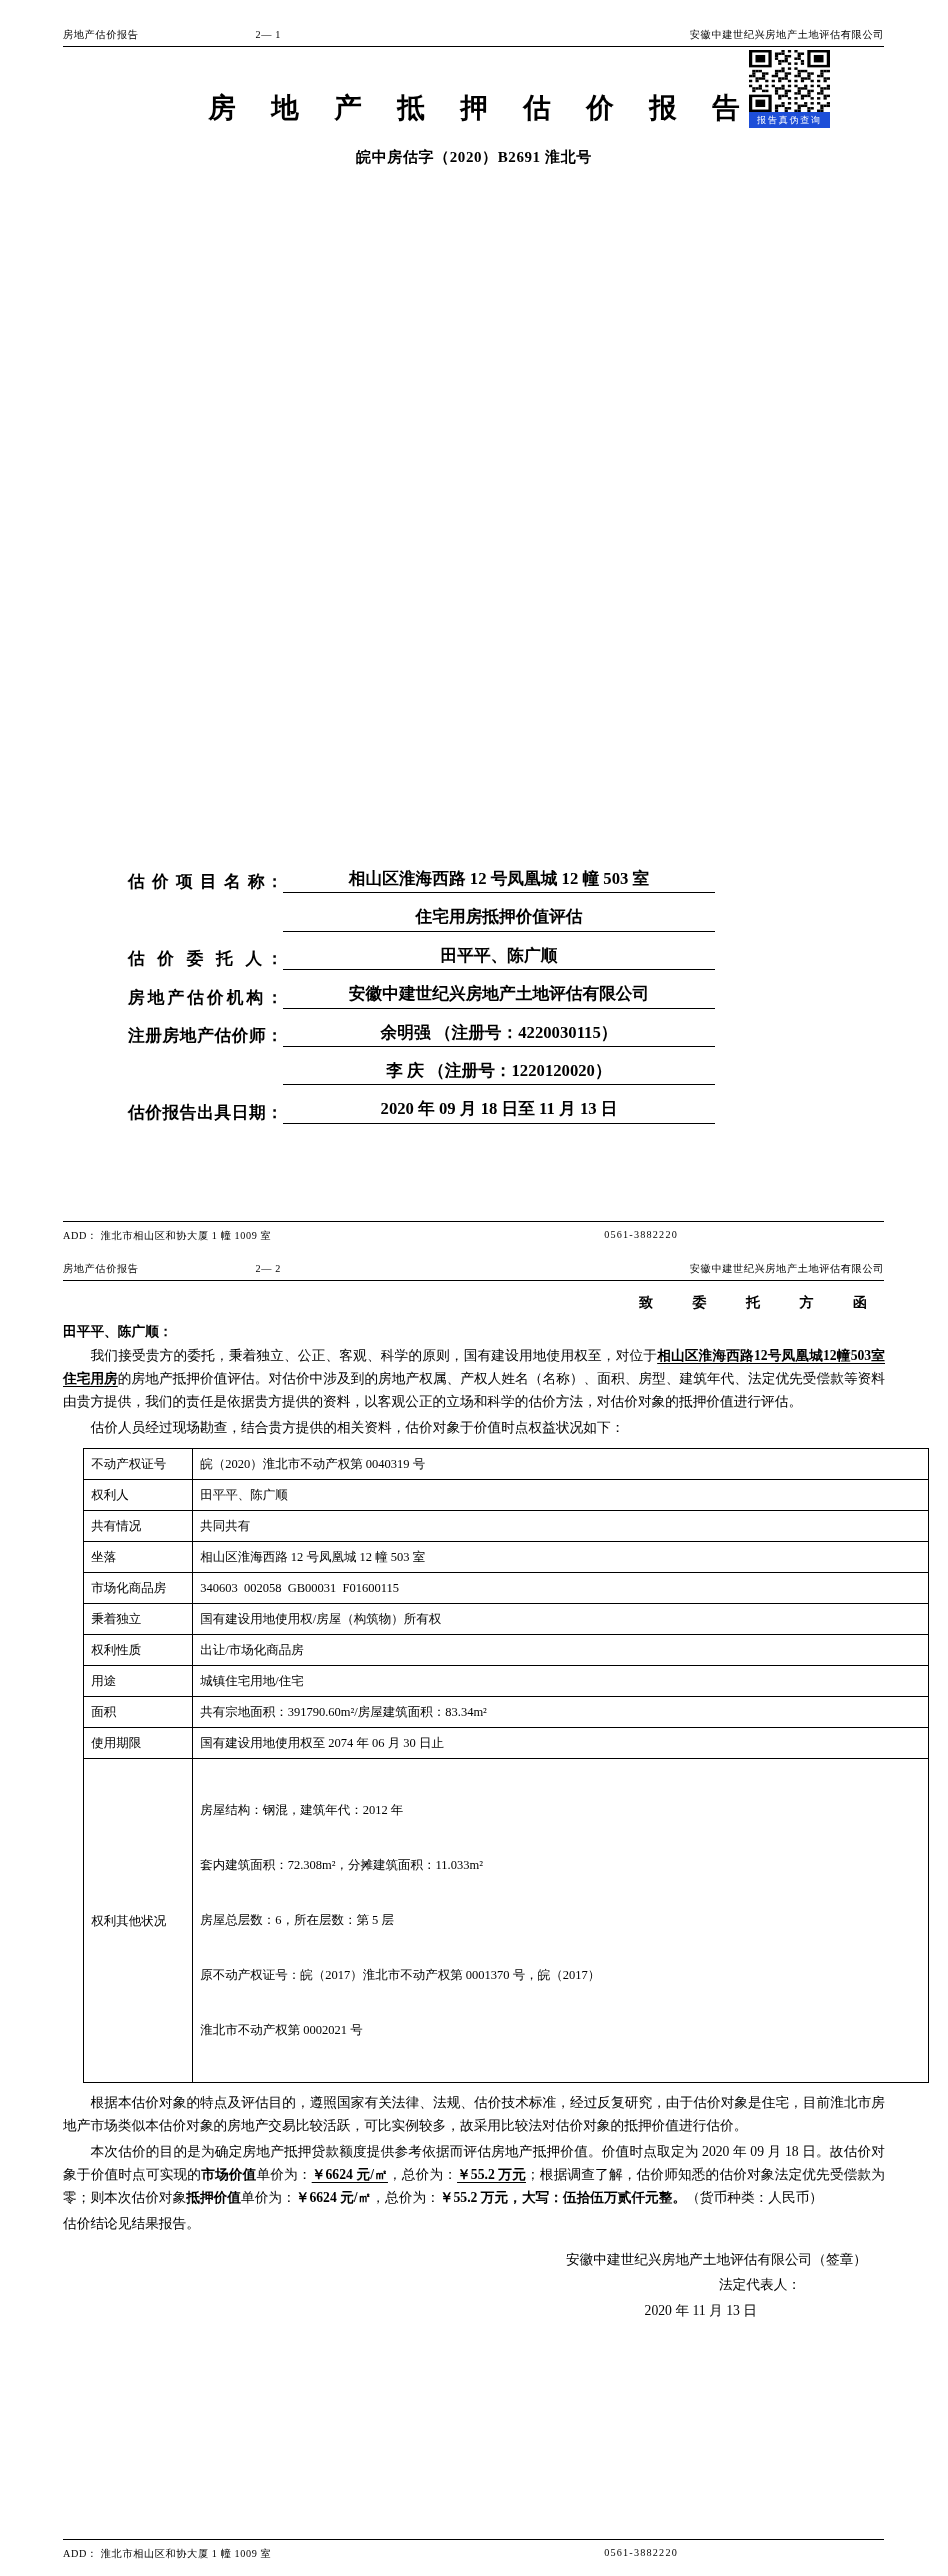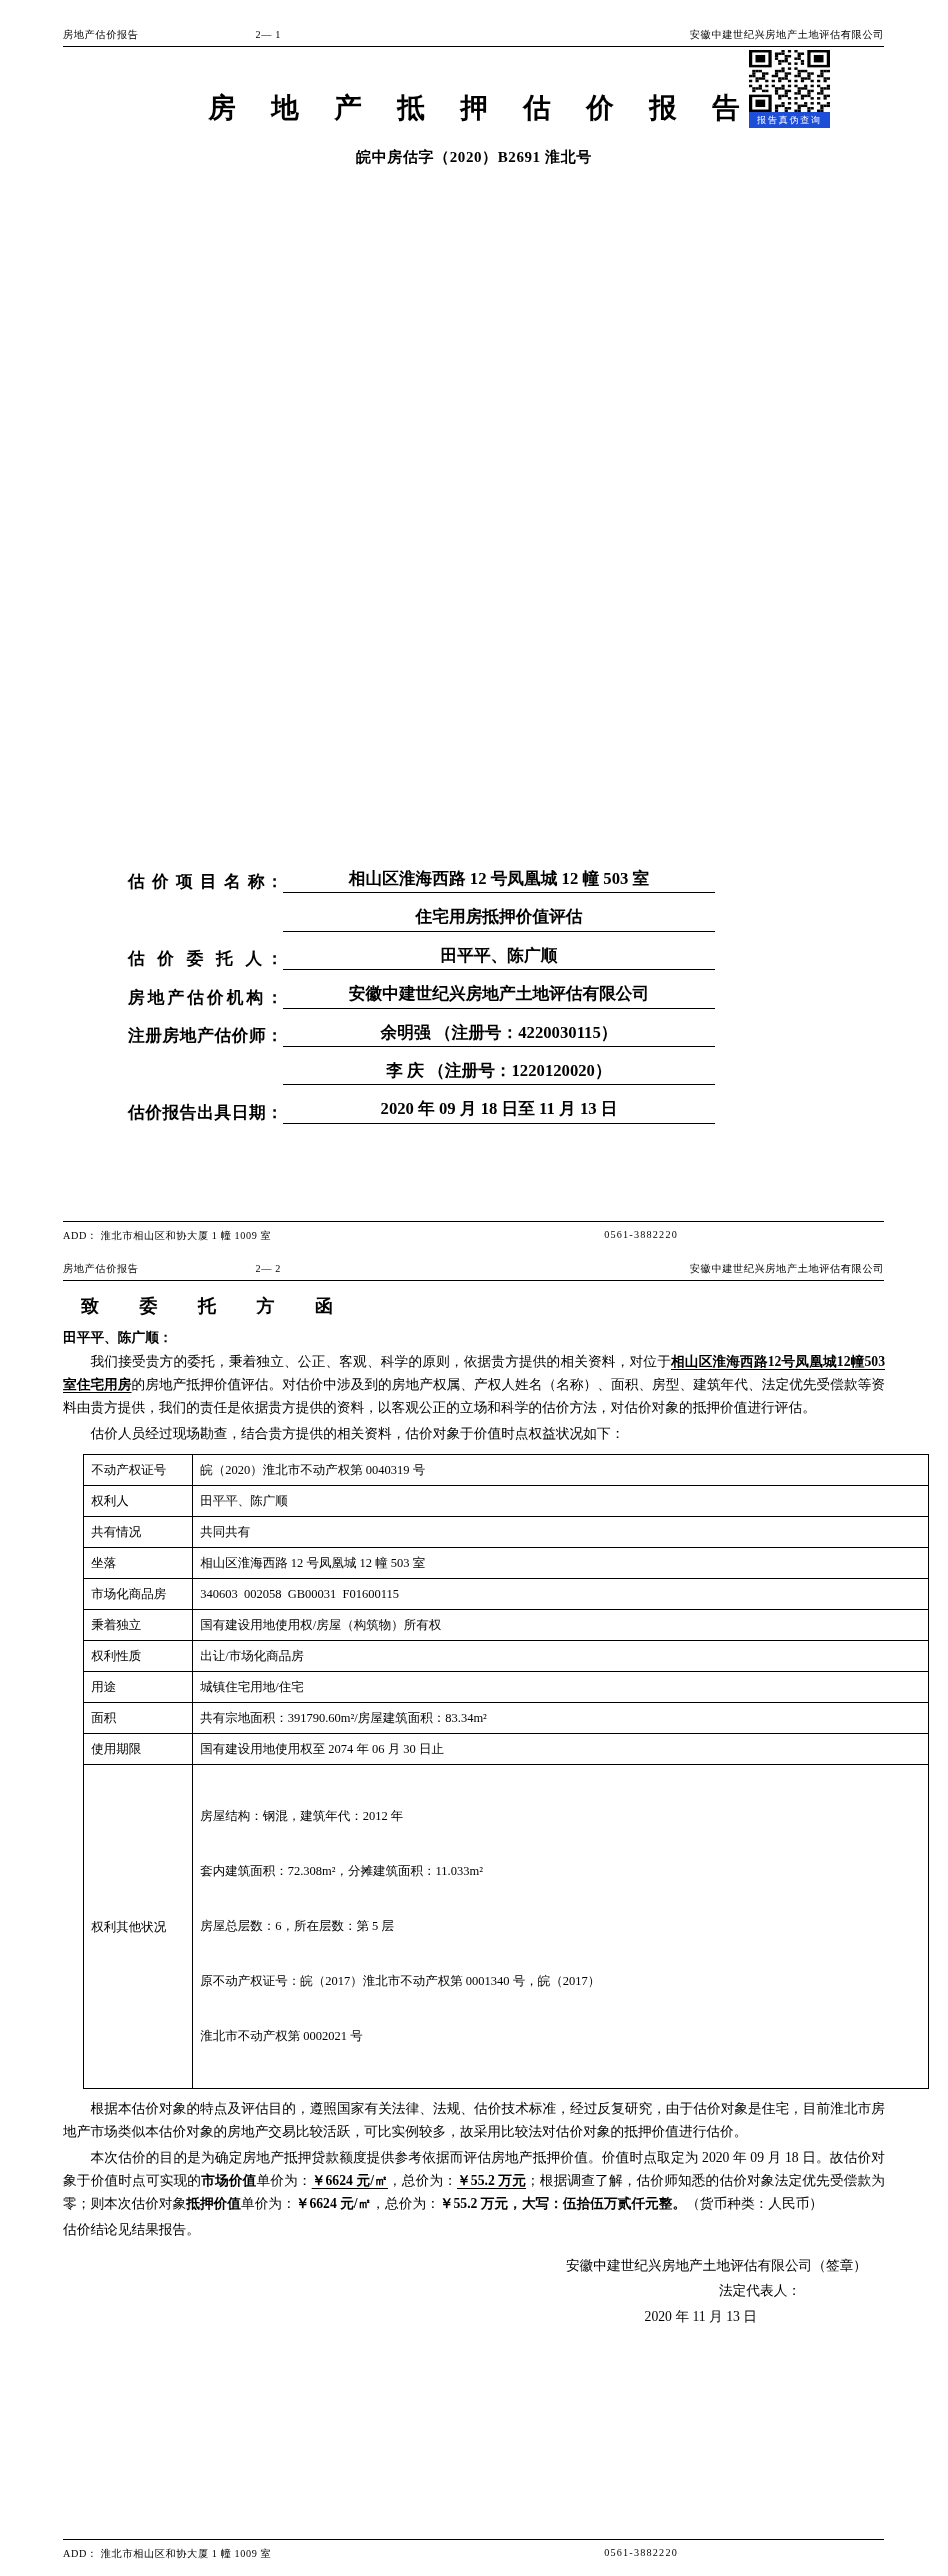--- a/index.html
+++ b/index.html
@@ -30,21 +30,21 @@
   .p1-head{padding:90px 63px 0;text-align:center;}
   .main-title{font-size:27.5px;font-weight:bold;letter-spacing:14.3px;white-space:nowrap;text-indent:14.3px;}
   .doc-number{margin-top:21.5px;font-size:15px;font-weight:bold;letter-spacing:0.6px;}
 
   .form-block{position:absolute;left:128px;top:867px;width:587px;}
   .form-row{display:flex;align-items:flex-end;margin-bottom:12px;font-size:16.7px;font-weight:bold;}
   .form-label{flex:none;width:155px;white-space:pre;text-align-last:justify;}
   .form-value{flex:1;text-align:center;border-bottom:1.2px solid #000;padding-bottom:2.4px;white-space:nowrap;}
 
   .p2-body{padding:45px 63px 0;}
-  .p2-title{text-align:left;font-size:18px;font-weight:bold;letter-spacing:18px;text-indent:18px;}
+  .p2-title{text-align:right;font-size:14px;font-weight:bold;letter-spacing:18px;text-indent:18px;}
   .salutation{margin-top:10.8px;font-size:13.7px;font-weight:bold;}
   .para{margin-top:3px;font-size:13.7px;line-height:23px;text-align:justify;text-indent:27.5px;}
   .noind{text-indent:0;}
   .b{font-weight:bold;}
   .bu{font-weight:bold;text-decoration:underline;text-underline-offset:3px;}
 
   .info-table{border-collapse:collapse;margin:9.6px 0 7.2px 20px;width:846px;font-size:12.5px;table-layout:fixed;}
   .info-table td{border:1px solid #000;padding:6px 7.2px;white-space:pre-wrap;line-height:18px;vertical-align:middle;}
   .info-table td.lbl{width:109px;}
   .cell-line{line-height:19px;}
@@ -295,21 +295,21 @@
   <div class="doc-header">
     <span>房地产估价报告</span>
     <span class="page-no">2— 2</span>
     <span class="company">安徽中建世纪兴房地产土地评估有限公司</span>
   </div>
 
   <div class="p2-body">
     <div class="p2-title">致 委 托 方 函</div>
     <div class="salutation">田平平、陈广顺：</div>
 
-    <p class="para"><span>我们接受贵方的委托，秉着独立、公正、客观、科学的原则，依据贵方提供的相关资料，对位于</span><span class="bu">相山区淮海西路12号凤凰城12幢503室住宅用房</span><span>的房地产抵押价值评估。对估价中涉及到的房地产权属、产权人姓名（名称）、面积、房型、建筑年代、法定优先受偿款等资料由贵方提供，我们的责任是依据贵方提供的资料，以客观公正的立场和科学的估价方法，对估价对象的抵押价值进行评估。</span></p>
+    <p class="para"><span>我们接受贵方的委托，秉着独立、公正、客观、科学的原则，国有建设用地使用权至，对位于</span><span class="bu">相山区淮海西路12号凤凰城12幢503室住宅用房</span><span>的房地产抵押价值评估。对估价中涉及到的房地产权属、产权人姓名（名称）、面积、房型、建筑年代、法定优先受偿款等资料由贵方提供，我们的责任是依据贵方提供的资料，以客观公正的立场和科学的估价方法，对估价对象的抵押价值进行评估。</span></p>
 
     <p class="para">估价人员经过现场勘查，结合贵方提供的相关资料，估价对象于价值时点权益状况如下：</p>
 
     <table class="info-table">
       <tbody>
         <tr>
           <td class="lbl">不动产权证号</td>
           <td>皖（2020）淮北市不动产权第 0040319 号</td>
         </tr>
         <tr>
@@ -347,21 +347,21 @@
         <tr>
           <td class="lbl">使用期限</td>
           <td>国有建设用地使用权至 2074 年 06 月 30 日止</td>
         </tr>
         <tr>
           <td class="lbl">权利其他状况</td>
           <td>
             <div class="cell-line">房屋结构：钢混，建筑年代：2012 年</div>
             <div class="cell-line">套内建筑面积：72.308m²，分摊建筑面积：11.033m²</div>
             <div class="cell-line">房屋总层数：6，所在层数：第 5 层</div>
-            <div class="cell-line">原不动产权证号：皖（2017）淮北市不动产权第 0001340 号，皖（2017）</div>
+            <div class="cell-line">原不动产权证号：皖（2017）淮北市不动产权第 0001370 号，皖（2017）</div>
             <div class="cell-line">淮北市不动产权第 0002021 号</div>
           </td>
         </tr>
       </tbody>
     </table>
 
     <p class="para">根据本估价对象的特点及评估目的，遵照国家有关法律、法规、估价技术标准，经过反复研究，由于估价对象是住宅，目前淮北市房地产市场类似本估价对象的房地产交易比较活跃，可比实例较多，故采用比较法对估价对象的抵押价值进行估价。</p>
 
     <p class="para"><span>本次估价的目的是为确定房地产抵押贷款额度提供参考依据而评估房地产抵押价值。价值时点取定为 2020 年 09 月 18 日。故估价对象于价值时点可实现的</span><span class="b">市场价值</span><span>单价为：</span><span class="bu">￥6624 元/㎡</span><span>，总价为：</span><span class="bu">￥55.2 万元</span><span>；根据调查了解，估价师知悉的估价对象法定优先受偿款为零；则本次估价对象</span><span class="b">抵押价值</span><span>单价为：</span><span class="b">￥6624 元/㎡</span><span>，总价为：</span><span class="b">￥55.2 万元，大写：伍拾伍万贰仟元整。</span><span>（货币种类：人民币）</span></p>
 

